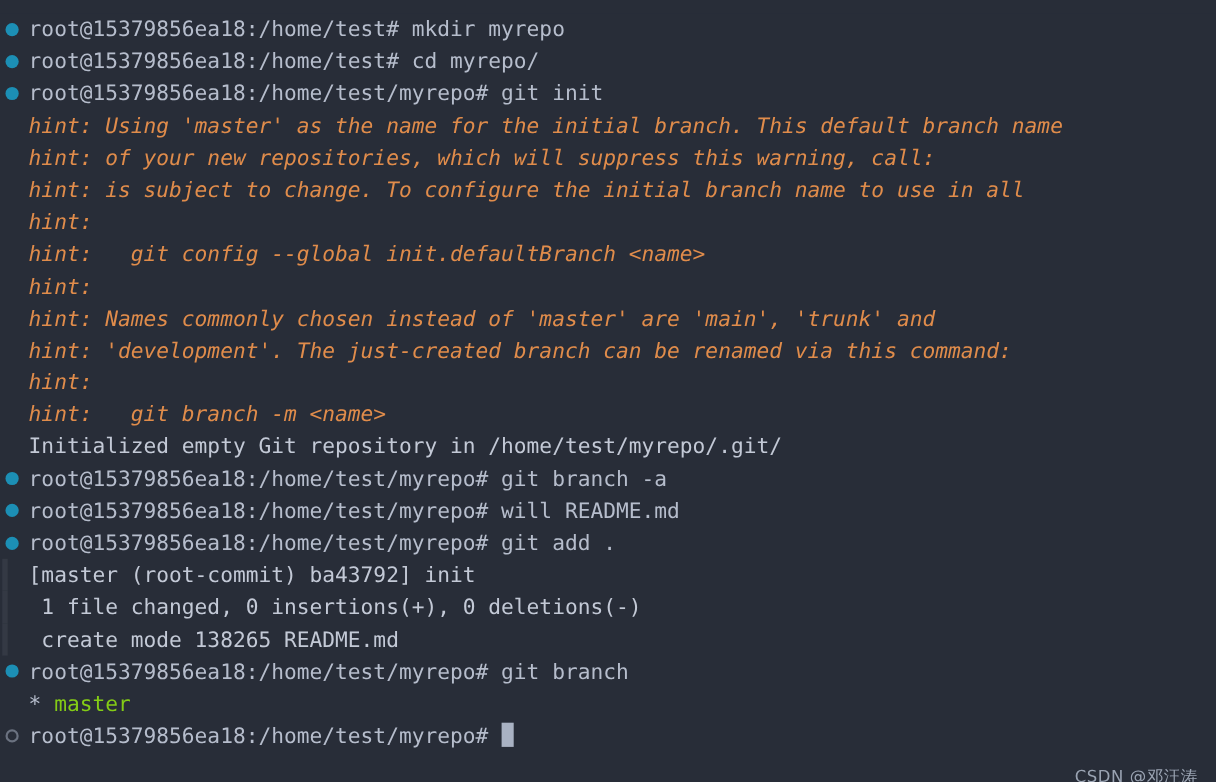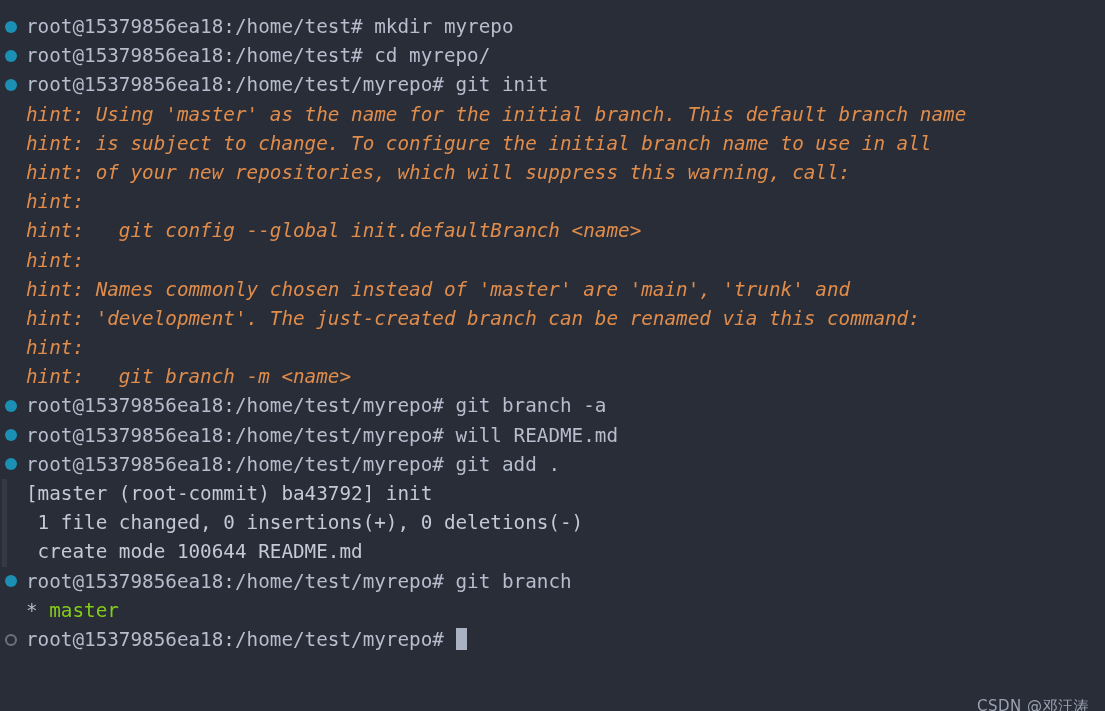--- a/index.html
+++ b/index.html
@@ -96,34 +96,35 @@
 </style>
 </head>
 <body>
 
 <div id="terminal">
   <div id="lines">
       <div class="line"><span class="marker filled"></span><span class="txt c-prompt">root@15379856ea18:/home/test# </span><span class="txt c-prompt">mkdir myrepo</span></div>
       <div class="line"><span class="marker filled"></span><span class="txt c-prompt">root@15379856ea18:/home/test# </span><span class="txt c-prompt">cd myrepo/</span></div>
       <div class="line"><span class="marker filled"></span><span class="txt c-prompt">root@15379856ea18:/home/test/myrepo# </span><span class="txt c-prompt">git init</span></div>
       <div class="line"><span class="txt c-hint">hint: Using 'master' as the name for the initial branch. This default branch name</span></div>
+      <div class="line"><span class="txt c-hint">hint: of your new repositories, which will suppress this warning, call:</span></div>
       <div class="line"><span class="txt c-hint">hint: is subject to change. To configure the initial branch name to use in all</span></div>
-      <div class="line"><span class="txt c-hint">hint: of your new repositories, which will suppress this warning, call:</span></div>
       <div class="line"><span class="txt c-hint">hint:</span></div>
       <div class="line"><span class="txt c-hint">hint:   git config --global init.defaultBranch &lt;name&gt;</span></div>
       <div class="line"><span class="txt c-hint">hint:</span></div>
       <div class="line"><span class="txt c-hint">hint: Names commonly chosen instead of 'master' are 'main', 'trunk' and</span></div>
       <div class="line"><span class="txt c-hint">hint: 'development'. The just-created branch can be renamed via this command:</span></div>
       <div class="line"><span class="txt c-hint">hint:</span></div>
       <div class="line"><span class="txt c-hint">hint:   git branch -m &lt;name&gt;</span></div>
+      <div class="line"><span class="txt c-out">Initialized empty Git repository in /home/test/myrepo/.git/</span></div>
       <div class="line"><span class="marker filled"></span><span class="txt c-prompt">root@15379856ea18:/home/test/myrepo# </span><span class="txt c-prompt">git branch -a</span></div>
       <div class="line"><span class="marker filled"></span><span class="txt c-prompt">root@15379856ea18:/home/test/myrepo# </span><span class="txt c-prompt">will README.md</span></div>
       <div class="line"><span class="marker filled"></span><span class="txt c-prompt">root@15379856ea18:/home/test/myrepo# </span><span class="txt c-prompt">git add .</span></div>
       <div class="line"><span class="gutter"></span><span class="txt c-out">[master (root-commit) ba43792] init</span></div>
       <div class="line"><span class="gutter"></span><span class="txt c-out"> 1 file changed, 0 insertions(+), 0 deletions(-)</span></div>
-      <div class="line"><span class="gutter"></span><span class="txt c-out"> create mode 100644 README.md</span></div>
+      <div class="line"><span class="gutter"></span><span class="txt c-out"> create mode 138265 README.md</span></div>
       <div class="line"><span class="marker filled"></span><span class="txt c-prompt">root@15379856ea18:/home/test/myrepo# </span><span class="txt c-prompt">git branch</span></div>
       <div class="line"><span class="txt c-star">* </span><span class="txt c-green">master</span></div>
       <div class="line"><span class="marker hollow"></span><span class="txt c-prompt">root@15379856ea18:/home/test/myrepo# </span><span class="txt c-prompt"></span><span class="cursor"></span></div>
     </div>
 
   <div id="watermark">CSDN @邓汪涛</div>
 </div>
 
 </body></html>

